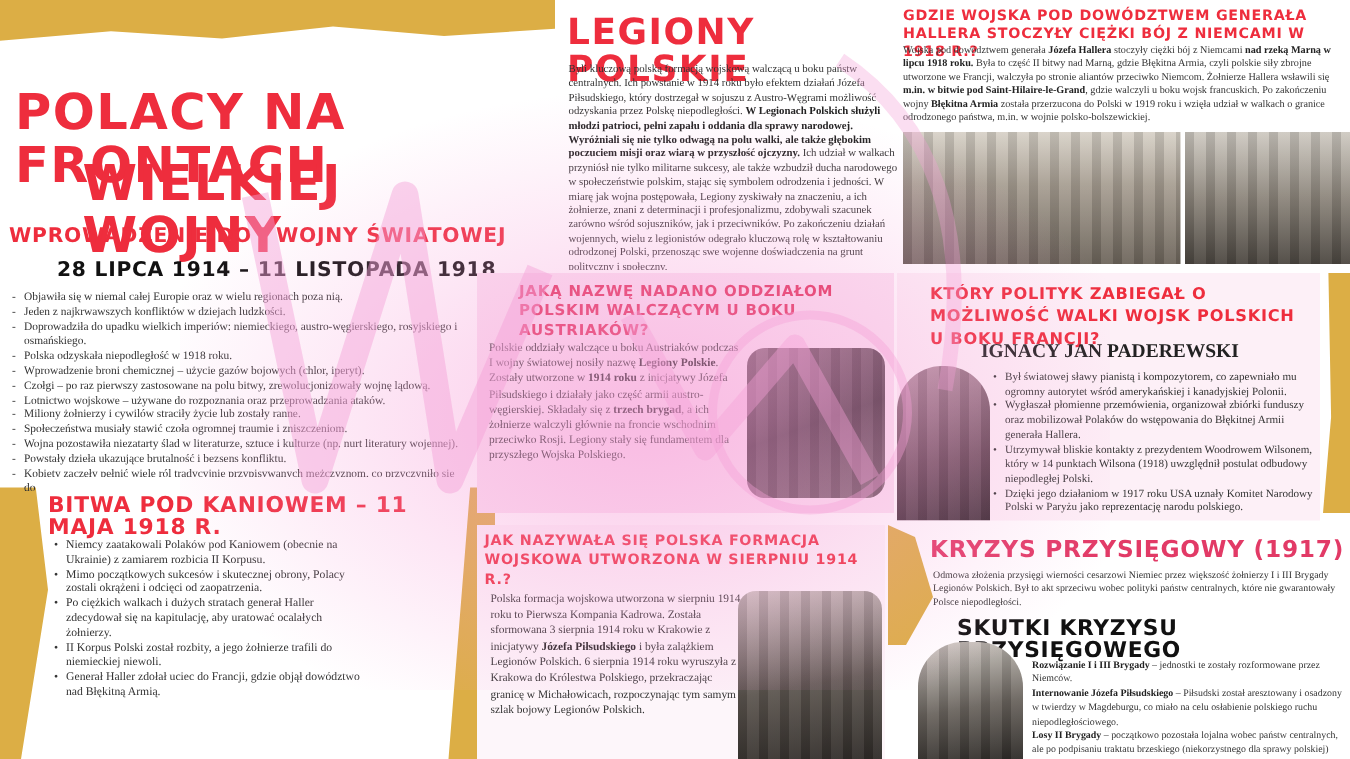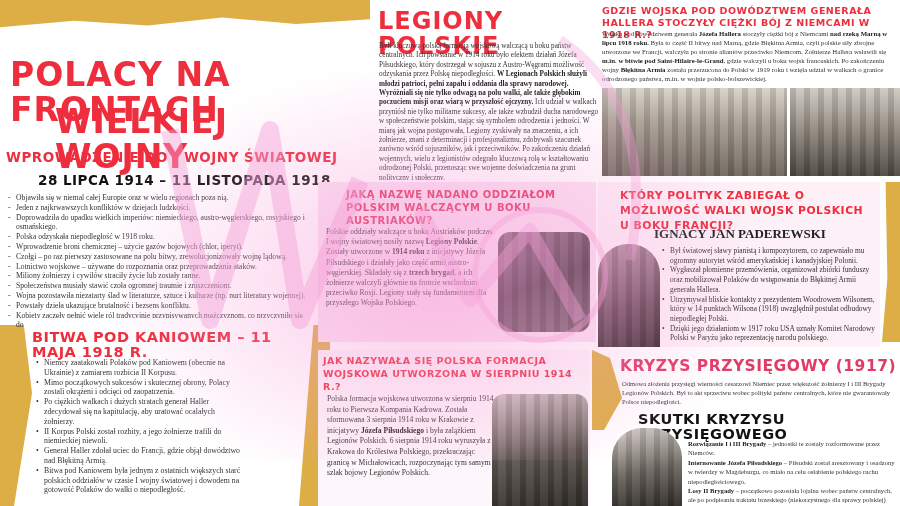--- a/index.html
+++ b/index.html
@@ -69,21 +69,20 @@
 </div>
 
 <div class="panel" style="left:14px;top:318px;width:300px;height:188px;clip-path:polygon(3% 0,100% 0,95% 100%,0 100%,6% 40%);">
   <div class="display" style="position:absolute;left:18px;top:12px;font-size:14.5px;">BITWA POD KANIOWEM – 11 MAJA 1918 R.</div>
   <ul class="bullets dots body-text" style="position:absolute;left:22px;top:40px;width:210px;font-size:7.8px;line-height:9.8px;">
     <li>Niemcy zaatakowali Polaków pod Kaniowem (obecnie na Ukrainie) z zamiarem rozbicia II Korpusu.</li>
     <li>Mimo początkowych sukcesów i skutecznej obrony, Polacy zostali okrążeni i odcięci od zaopatrzenia.</li>
     <li>Po ciężkich walkach i dużych stratach generał Haller zdecydował się na kapitulację, aby uratować ocalałych żołnierzy.</li>
     <li>II Korpus Polski został rozbity, a jego żołnierze trafili do niemieckiej niewoli.</li>
     <li>Generał Haller zdołał uciec do Francji, gdzie objął dowództwo nad Błękitną Armią.</li>
-    <li>Bitwa pod Kaniowem była jednym z ostatnich większych starć polskich oddziałów w czasie I wojny światowej i dowodem na gotowość Polaków do walki o niepodległość.</li>
   </ul>
 </div>
 
 <div class="panel" style="left:372px;top:0;width:230px;height:180px;">
   <div class="display" style="position:absolute;left:6px;top:9px;font-size:24px;letter-spacing:1px;">LEGIONY POLSKIE</div>
   <p class="body-text" style="position:absolute;left:7px;top:42px;width:225px;font-size:7.2px;line-height:9.4px;">
     <span>Byli kluczową polską formacją wojskową walczącą u boku państw centralnych. Ich powstanie w 1914 roku było efektem działań Józefa Piłsudskiego, który dostrzegał w sojuszu z Austro-Węgrami możliwość odzyskania przez Polskę niepodległości.</span>
     <b>W Legionach Polskich służyli młodzi patrioci, pełni zapału i oddania dla sprawy narodowej. Wyróżniali się nie tylko odwagą na polu walki, ale także głębokim poczuciem misji oraz wiarą w przyszłość ojczyzny.</b>
     <span>Ich udział w walkach przyniósł nie tylko militarne sukcesy, ale także wzbudził ducha narodowego w społeczeństwie polskim, stając się symbolem odrodzenia i jedności. W miarę jak wojna postępowała, Legiony zyskiwały na znaczeniu, a ich żołnierze, znani z determinacji i profesjonalizmu, zdobywali szacunek zarówno wśród sojuszników, jak i przeciwników. Po zakończeniu działań wojennych, wielu z legionistów odegrało kluczową rolę w kształtowaniu odrodzonej Polski, przenosząc swe wojenne doświadczenia na grunt polityczny i społeczny.</span>
   </p>

